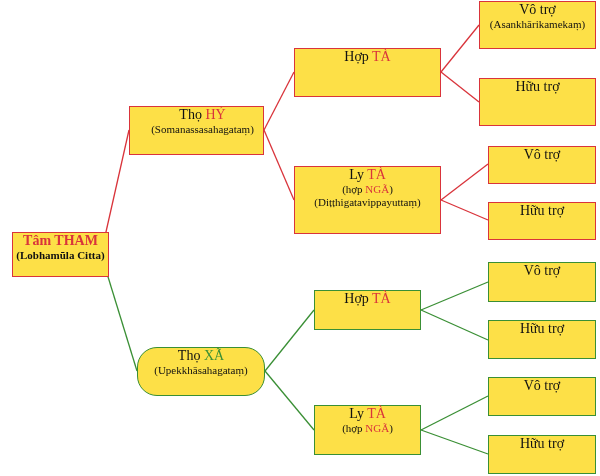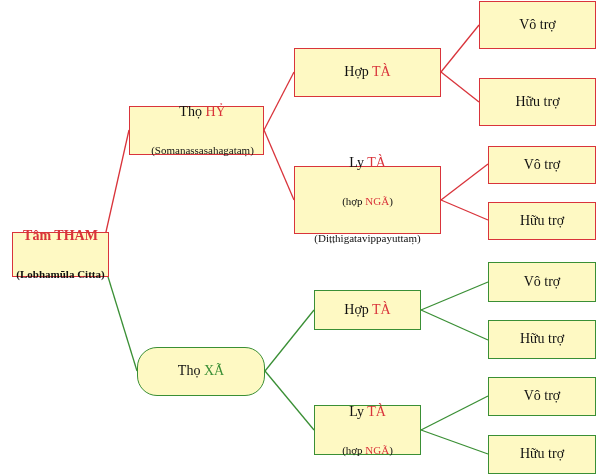--- a/index.html
+++ b/index.html
@@ -1,21 +1,21 @@
 <!DOCTYPE html>
 <html><head>
 <meta charset="utf-8">
 <style>
   html, body { margin:0; padding:0; background:#ffffff; }
   body { width:600px; height:476px; position:relative; overflow:hidden;
          font-family:"Liberation Serif", "DejaVu Serif", serif; color:#111; }
   svg.links { position:absolute; left:0; top:0; width:600px; height:476px; }
-  .box { position:absolute; box-sizing:border-box; background:#fef9c3;
-         display:flex; flex-direction:column; align-items:center; justify-content:center;
-         text-align:center; line-height:1.15;gap:24px; }
+  .box { position:absolute; box-sizing:border-box; background:#fde047;
+         display:flex; flex-direction:column; align-items:center; 
+         text-align:center; line-height:1.15; }
   .box.red { border:1.6px solid #d9343b; }
   .box.green { border:1.6px solid #3a8f35; }
   .main { font-size:14px; }
   .sub { font-size:11px; }
   .hl-red { color:#d9343b; }
   .hl-green { color:#3a8f35; }
   .root .main { color:#d9343b; font-size:14px; }
 </style>
 </head>
 <body>
@@ -54,33 +54,35 @@
 </div>
 
 <div class="box red" style="left:294px; top:166px; width:147px; height:68px;">
   <div class="main"><span>Ly </span><span class="hl-red">TÀ</span></div>
   <div class="sub"><span>(hợp </span><span class="hl-red">NGÃ</span><span>)</span></div>
   <div class="sub">(Diṭṭhigatavippayuttaṃ)</div>
 </div>
 
 <div class="box red" style="left:479px; top:1px; width:117px; height:48px;">
   <div class="main">Vô trợ</div>
+  <div class="sub">(Asankhārikamekaṃ)</div>
 </div>
 <div class="box red" style="left:479px; top:78px; width:117px; height:48px;">
   <div class="main">Hữu trợ</div>
 </div>
 <div class="box red" style="left:488px; top:146px; width:108px; height:38px;">
   <div class="main">Vô trợ</div>
 </div>
 <div class="box red" style="left:488px; top:202px; width:108px; height:38px;">
   <div class="main">Hữu trợ</div>
 </div>
 
 <div class="box green" style="left:137px; top:347px; width:128px; height:49px;border-radius:20px;">
   <div class="main"><span>Thọ </span><span class="hl-green">XÃ</span></div>
+  <div class="sub">(Upekkhāsahagataṃ)</div>
 </div>
 
 <div class="box green" style="left:314px; top:290px; width:107px; height:40px;">
   <div class="main"><span>Hợp </span><span class="hl-red">TÀ</span></div>
 </div>
 
 <div class="box green" style="left:314px; top:405px; width:107px; height:50px;">
   <div class="main"><span>Ly </span><span class="hl-red">TÀ</span></div>
   <div class="sub"><span>(hợp </span><span class="hl-red">NGÃ</span><span>)</span></div>
 </div>

